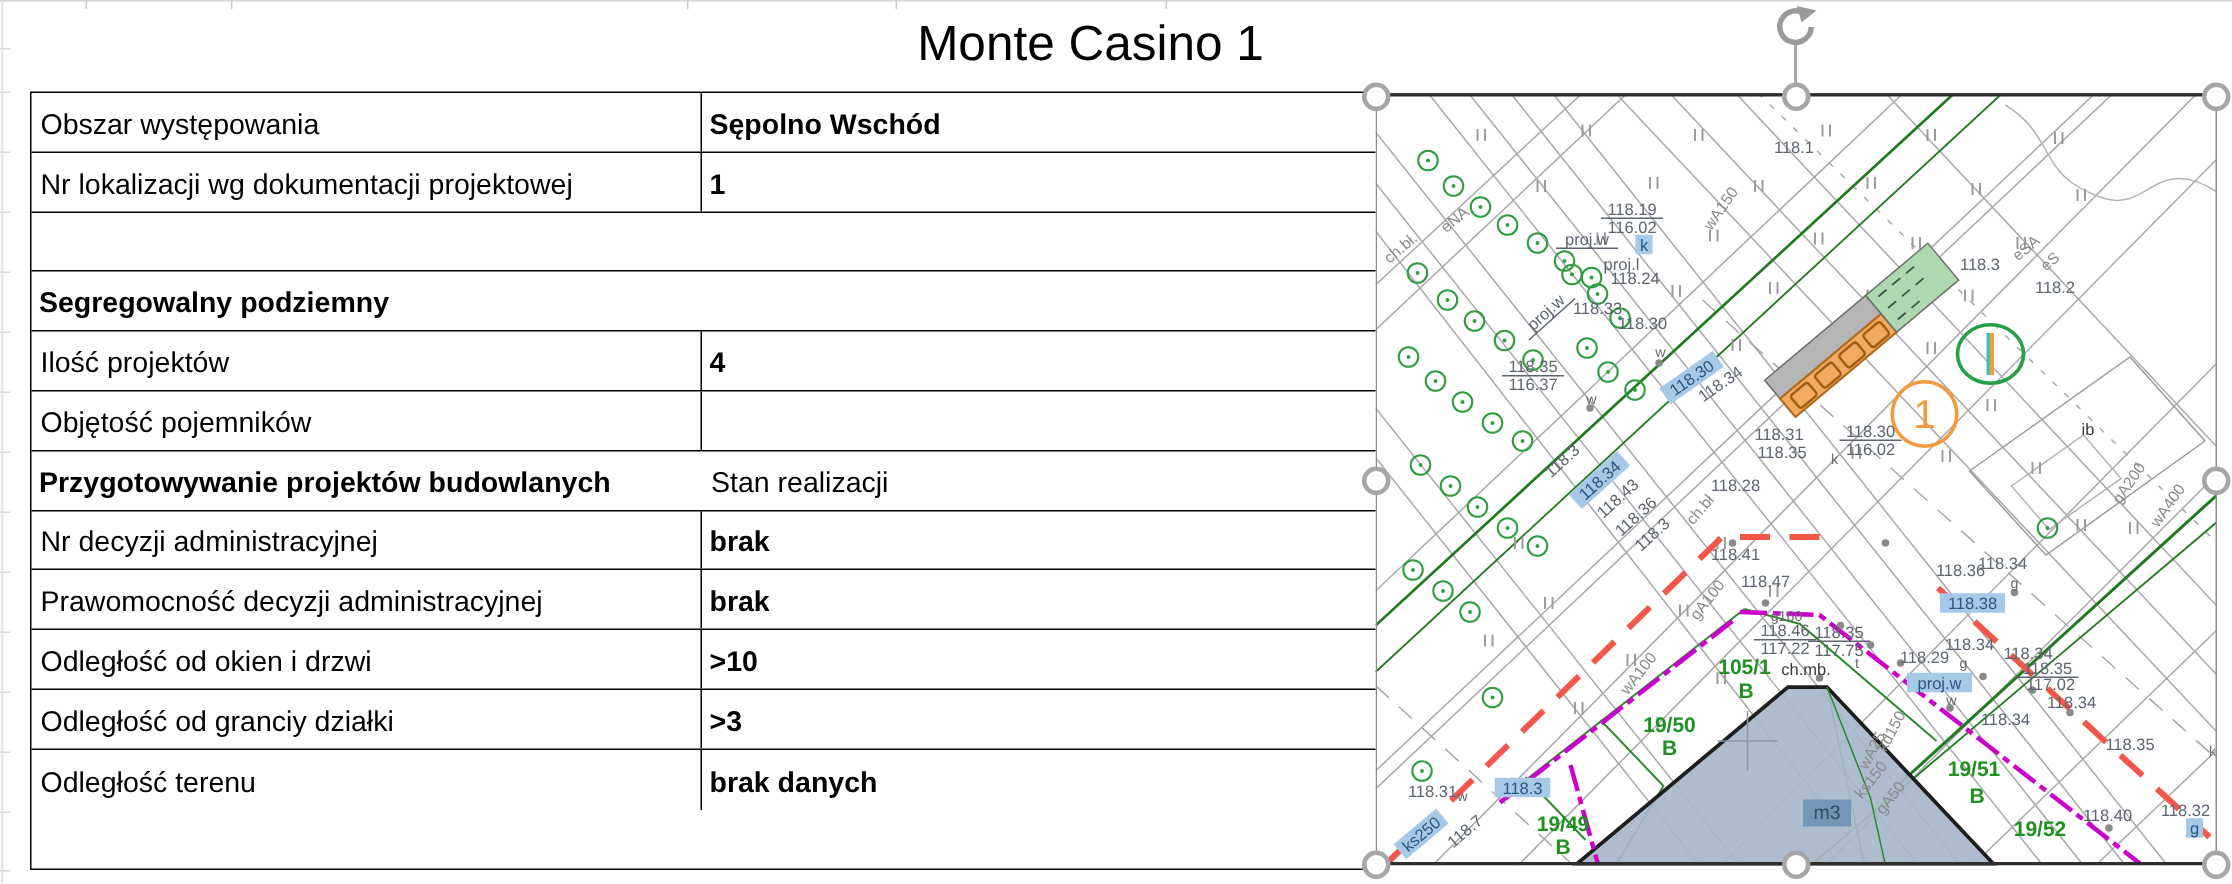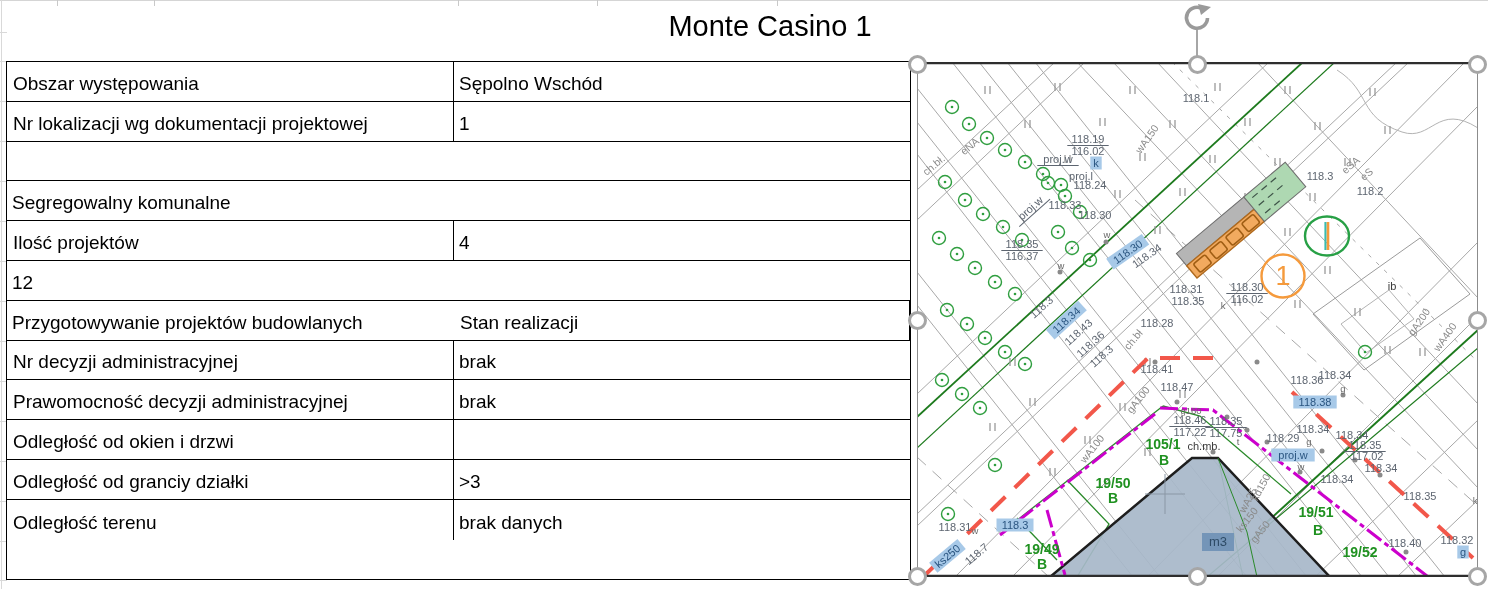--- a/index.html
+++ b/index.html
@@ -4,32 +4,32 @@
 <style>
   html,body{margin:0;padding:0;background:#fff;}
   #canvas{position:relative;width:1488px;height:589px;background:#fff;overflow:hidden;
           font-family:"Liberation Sans",sans-serif;}
   
   .grid-top{position:absolute;left:0;top:0;width:1488px;height:1px;background:#d5d5d5;}
   .grid-left{position:absolute;left:1px;top:0;width:1px;height:589px;background:#d9d9d9;}
   .tickv{position:absolute;top:0;width:1px;height:6px;background:#c9c9c9;}
   .tickh{position:absolute;left:0;width:7px;height:1px;background:#d9d9d9;}
   
-  .title{position:absolute;left:520px;top:10px;width:500px;text-align:center;
-         font-size:29px;color:#000;letter-spacing:0px;}
+  .title{position:absolute;left:477px;top:10px;width:500px;text-align:center;
+         font-size:33px;color:#000;letter-spacing:0px;}
   
-  .tbl{position:absolute;left:6px;top:61px;width:905px;height:519px;
+  .tbl{position:absolute;left:20px;top:61px;width:905px;height:519px;
        border:1.5px solid #000;box-sizing:border-box;
        display:grid;grid-template-rows:repeat(12,39.8px) 1fr;}
   .trow{display:grid;grid-template-columns:447px 1fr;border-bottom:1.5px solid #000;box-sizing:border-box;}
   .trow:last-child{border-bottom:none;}
   .tcell{display:flex;align-items:flex-end;padding:0 4px 6px 6px;font-size:19px;color:#000;
          white-space:nowrap;overflow:hidden;box-sizing:border-box;}
   .tcell.lab{border-right:1.5px solid #000;}
-  .tcell.val{padding-left:5px;}
+  .tcell.val{padding-left:5px;font-weight:bold;}
   
   .map-wrap{position:absolute;left:917px;top:62px;width:561px;height:515px;background:#fff;}
   svg text{font-family:"Liberation Sans",sans-serif;}
   text.elev{fill:#5d6570;font-size:11px;}
   text.black{fill:#3a3a3a;font-size:11px;}
   text.letter{fill:#6a6a6a;font-size:9.5px;}
   text.infra{fill:#8a8a8a;font-size:10.5px;}
   text.parcel{fill:#1f9120;font-size:14px;font-weight:bold;}
   text.hl{fill:#2a5580;font-size:11px;}
   text.m3{fill:#2e4b66;font-size:13px;}
@@ -76,43 +76,44 @@
         <div class="tcell lab">Obszar występowania</div>
         <div class="tcell val">Sępolno Wschód</div>
       </div>
       <div class="trow">
         <div class="tcell lab">Nr lokalizacji wg dokumentacji projektowej</div>
         <div class="tcell val">1</div>
       </div>
       <div class="trow">
       </div>
       <div class="trow">
-        <div class="tcell val">Segregowalny komunalne</div>
+        <div class="tcell val">Segregowalny podziemny</div>
       </div>
       <div class="trow">
         <div class="tcell lab">Ilość projektów</div>
         <div class="tcell val">4</div>
       </div>
       <div class="trow">
-        <div class="tcell val">12</div>
+        <div class="tcell lab">Objętość pojemników</div>
       </div>
       <div class="trow">
         <div class="tcell val">Przygotowywanie projektów budowlanych</div>
         <div class="tcell lab">Stan realizacji</div>
       </div>
       <div class="trow">
         <div class="tcell lab">Nr decyzji administracyjnej</div>
         <div class="tcell val">brak</div>
       </div>
       <div class="trow">
         <div class="tcell lab">Prawomocność decyzji administracyjnej</div>
         <div class="tcell val">brak</div>
       </div>
       <div class="trow">
         <div class="tcell lab">Odległość od okien i drzwi</div>
+        <div class="tcell val">&gt;10</div>
       </div>
       <div class="trow">
         <div class="tcell lab">Odległość od granciy działki</div>
         <div class="tcell val">&gt;3</div>
       </div>
       <div class="trow">
         <div class="tcell lab">Odległość terenu</div>
         <div class="tcell val">brak danych</div>
       </div>
     </div>

